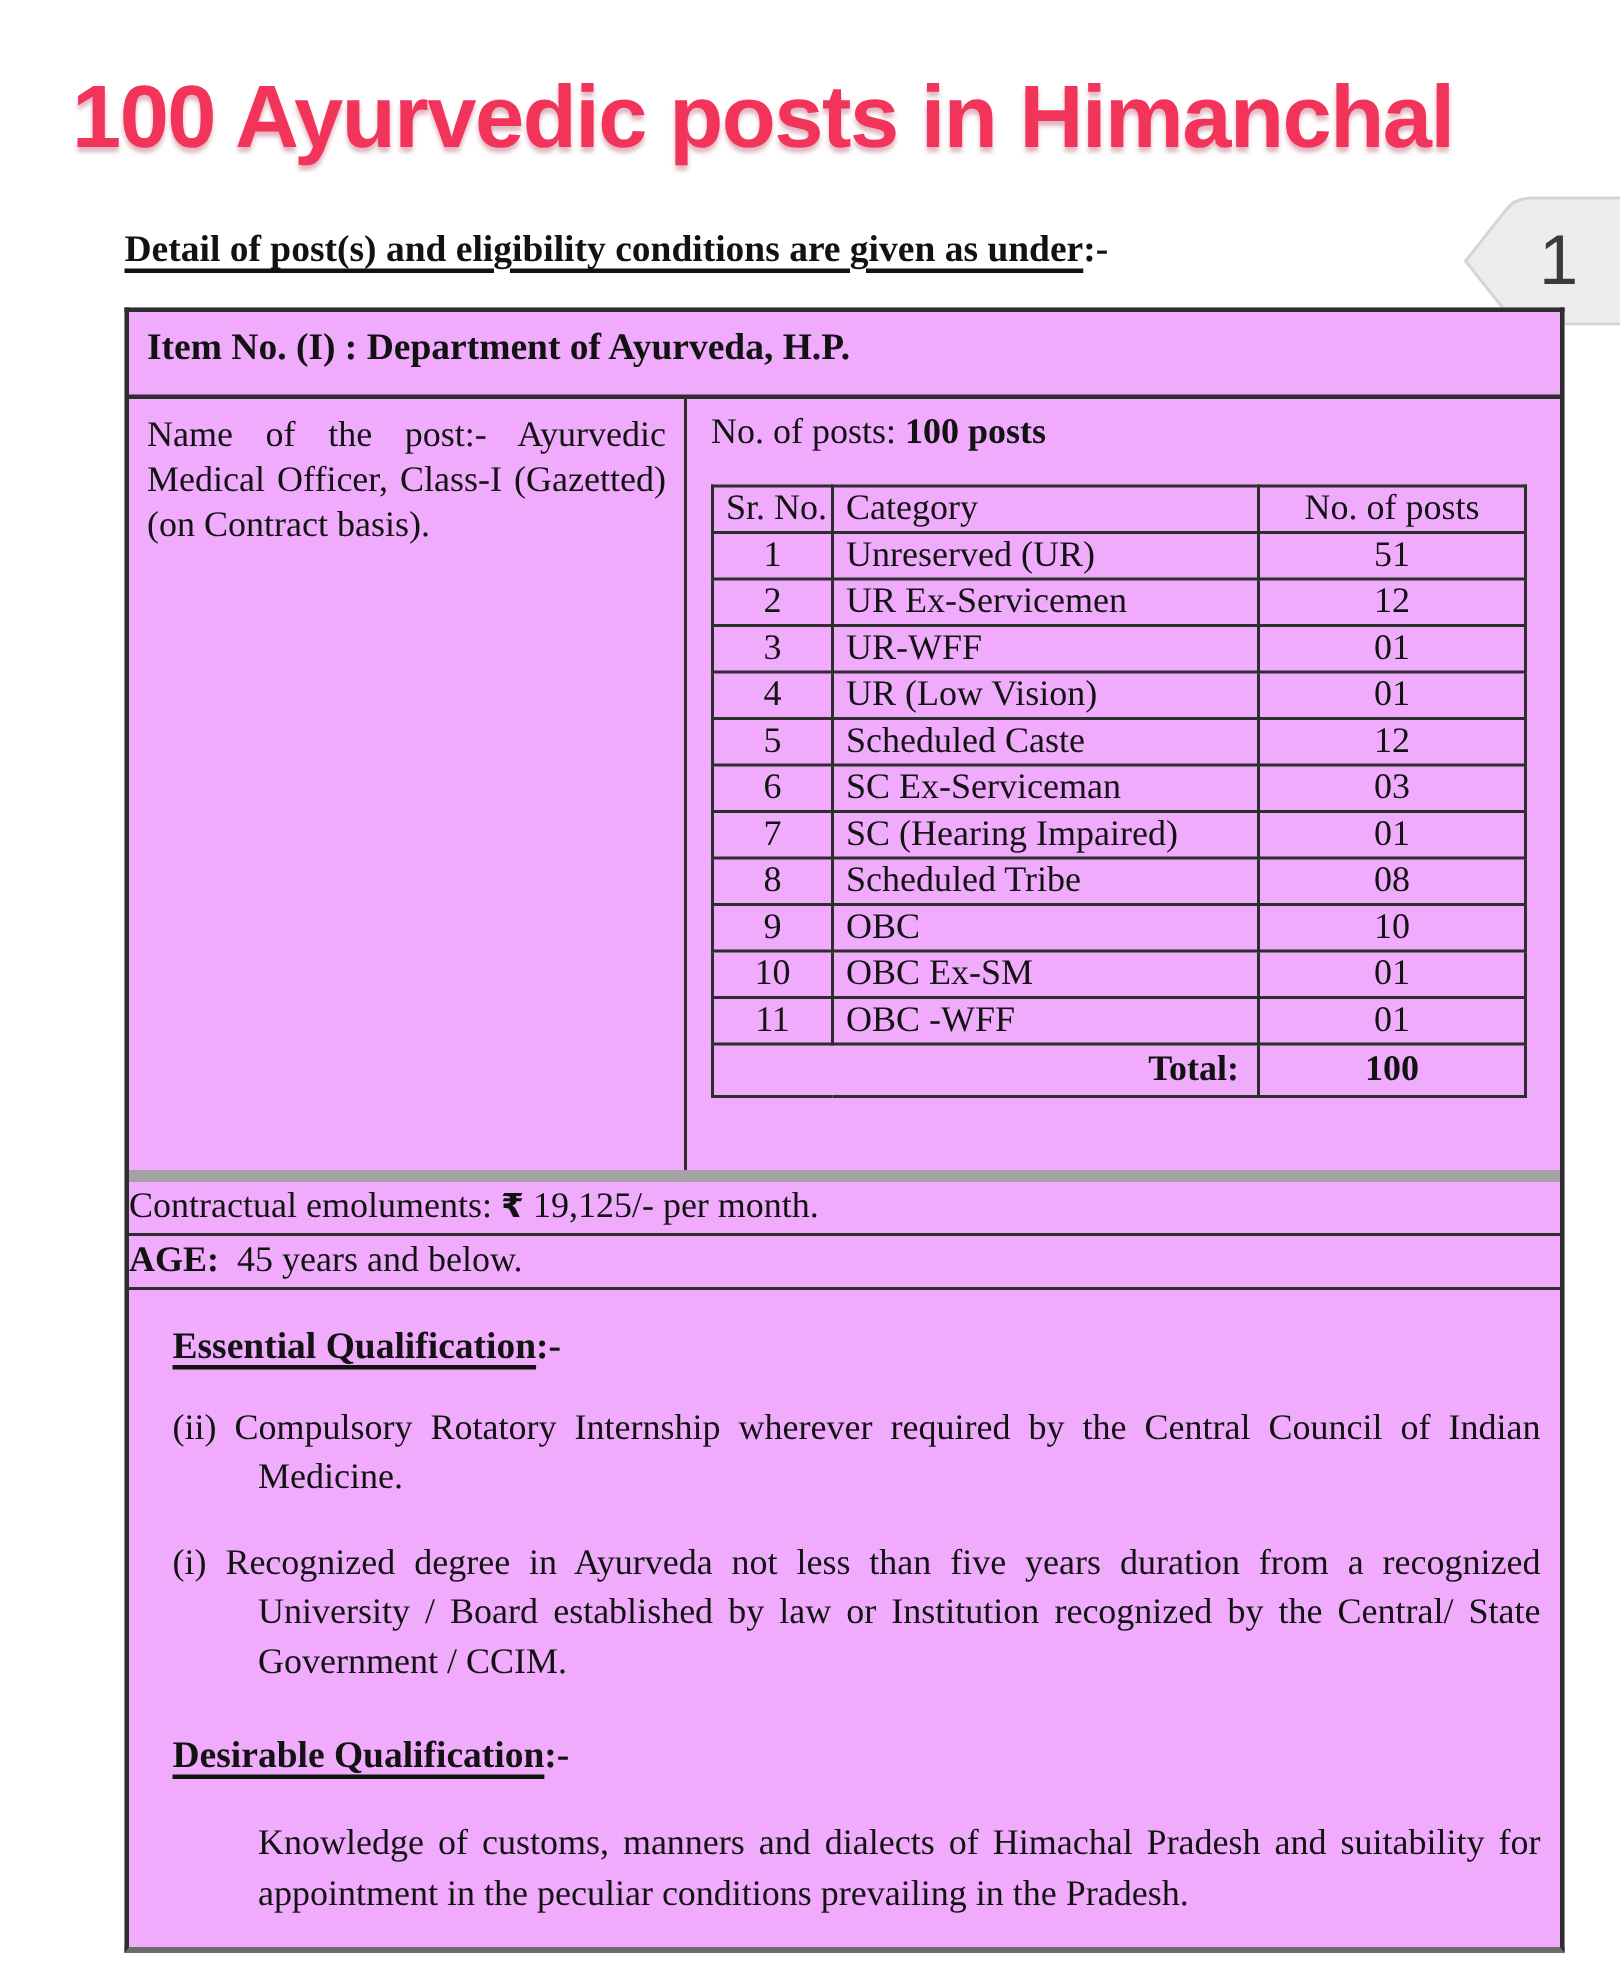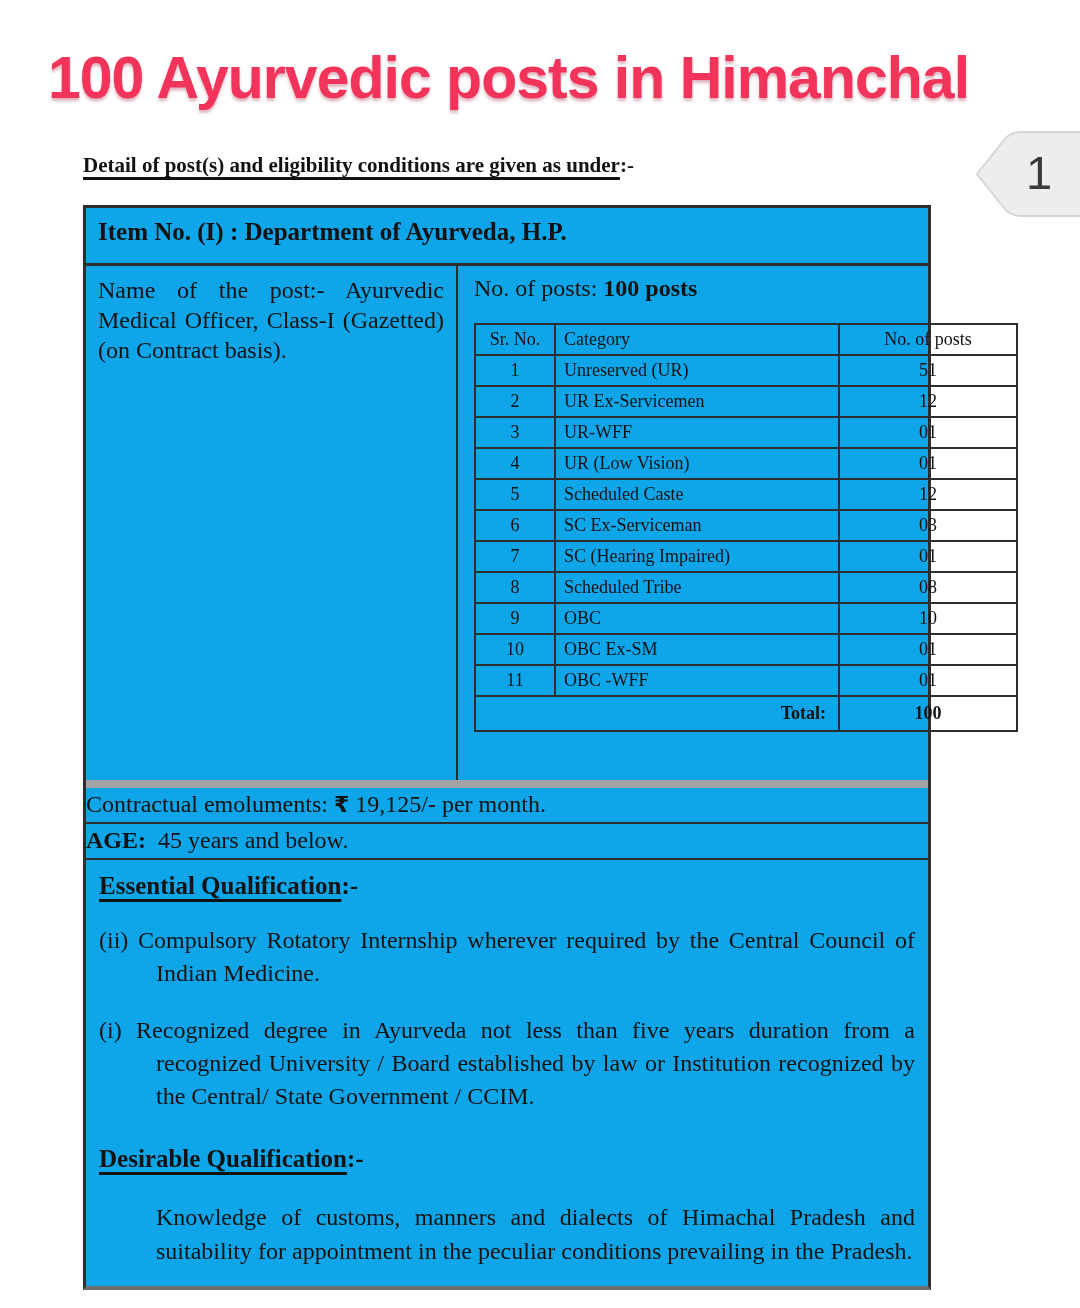--- a/index.html
+++ b/index.html
@@ -28,66 +28,66 @@
   .page-badge svg { position:absolute; top:0; left:0; }
   .page-badge .num {
     position:absolute; left:40px; top:13px; width:50px; text-align:center;
     font-family:"Liberation Sans","DejaVu Sans",sans-serif;
     font-size:47px; color:#3b3b3b; line-height:60px;
   }
 
   
   .subtitle {
     position:absolute; top:153px; left:83px;
-    font-size:21px; font-weight:700; white-space:nowrap;
+    font-size:25px; font-weight:700; white-space:nowrap;
   }
   .u-line { text-decoration:underline; text-decoration-thickness:3px; text-underline-offset:5px; }
 
   
   .doc {
-    position:absolute; top:205px; left:83px; width:848px;
+    position:absolute; top:205px; left:83px; width:960px;
     border:3px solid #2e2e2e; border-bottom:4px solid #6c6c6c;
-    box-sizing:border-box; background:#0ea5e9;
+    box-sizing:border-box; background:#f0abfc;
   }
   .row-item {
     padding:10px 12px 17px; border-bottom:3px solid #2e2e2e;
     font-weight:700; font-size:25px;
   }
   .row-main { display:flex; border-bottom:8px solid #a3a3a3; min-height:514px; }
   .cell-left {
     width:372px; box-sizing:border-box; flex:none;
     border-right:2px solid #2e2e2e;
     padding:9px 12px; font-size:24px; line-height:30px; text-align:justify;
   }
   .cell-right { flex:1; box-sizing:border-box; padding:8px 10px 10px 16px; }
   .posts-line { font-size:24px; margin:1px 0 21px; }
   .bold { font-weight:700; }
 
   
-  .cat-table { border-collapse:collapse; width:494px; font-size:18px; table-layout:fixed; }
+  .cat-table { border-collapse:collapse; width:494px; font-size:24px; table-layout:fixed; }
   .cat-table th, .cat-table td {
     border:2px solid #2e2e2e; padding:1px 8px; line-height:27px;
     font-weight:400; overflow:hidden; white-space:nowrap;
   }
   .cat-table th { vertical-align:top; }
   .col-sr { width:62px; text-align:center; }
   .col-cat { width:266px; text-align:left; }
   .col-posts { width:160px; text-align:center; }
   .cat-table .total-label { text-align:right; font-weight:700; padding:3px 12px; }
   .cat-table .total-value { text-align:center; font-weight:700; padding:3px 8px; }
 
   
   .row-emol, .row-age {
     border-bottom:2px solid #2e2e2e; text-align:left;
     font-size:24px; line-height:29px; padding:2px 0 3px;
   }
   .rupee { font-family:"DejaVu Sans",sans-serif; font-weight:700; font-size:22px; }
 
   
-  .row-qual { padding:10px 13px 18px; font-size:24px; }
+  .row-qual { padding:22px 13px 18px; font-size:24px;margin-left:16px; }
   .qual-heading { font-size:25px; font-weight:700; margin:2px 0 0; }
   .qual-point {
     margin:24px 0 0; text-align:justify; line-height:33px;
     padding-left:57px; text-indent:-57px;
   }
   .desirable-heading { margin-top:32px; }
   .desirable-par {
     margin:27px 0 0; text-align:justify; line-height:34px; padding-left:57px;
   }
 </style>

